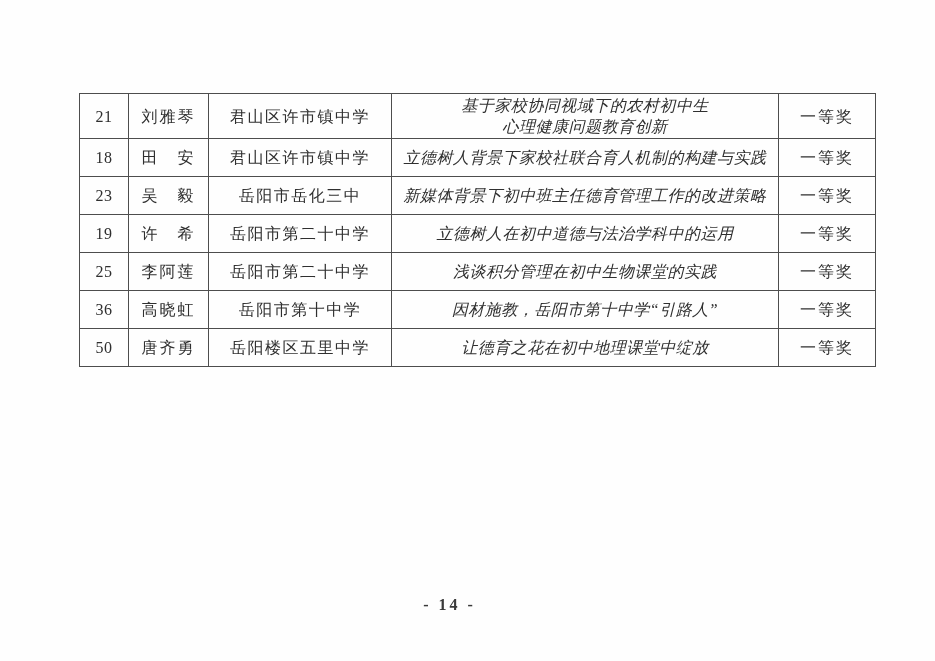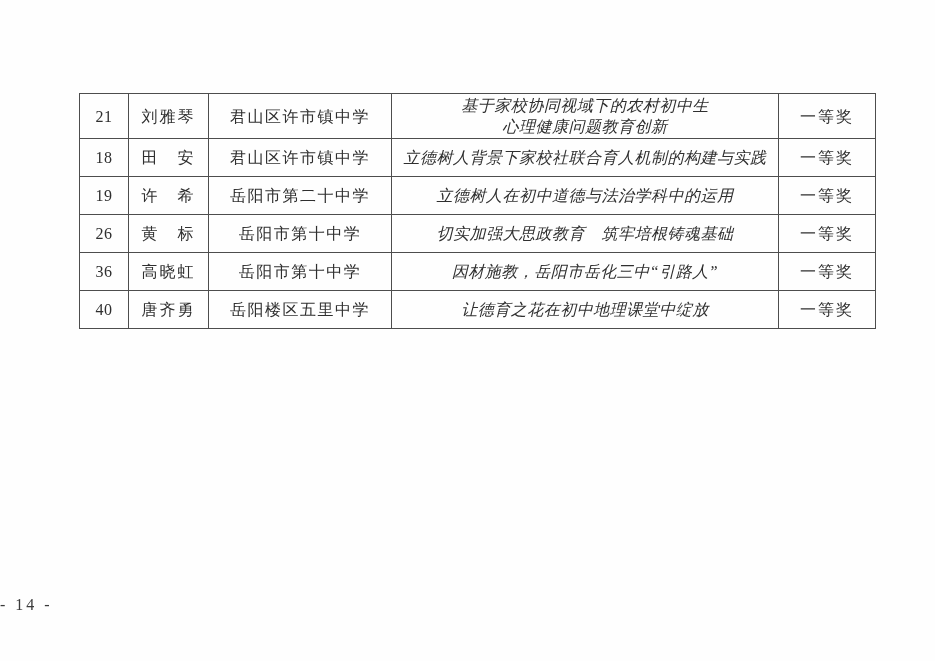--- a/index.html
+++ b/index.html
@@ -44,24 +44,25 @@
   td.col-name { letter-spacing: 2px; }
   td.col-school { letter-spacing: 1.5px; }
   td.col-title { letter-spacing: 0.5px; }
   td.col-award { letter-spacing: 2px; }
   .title-line { line-height: 21px; font-style: italic; }
   .page-footer {
     position: absolute;
     left: 0;
     top: 596px;
     width: 899px;
-    text-align: left;
+    text-align: center;
     font-size: 16px;
     letter-spacing: 3px;
     color: #3a3a3a;
+    font-weight: bold;
   }
 </style>
 </head>
 <body>
 
 <div class="page">
 
   <table class="awards-table">
     <colgroup>
       <col style="width:49px">
@@ -84,48 +85,57 @@
         <tr class="award-row">
     <td class="col-no">18</td>
     <td class="col-name">田　安</td>
     <td class="col-school">君山区许市镇中学</td>
     <td class="col-title">
             <div class="title-line">立德树人背景下家校社联合育人机制的构建与实践</div>
           </td>
     <td class="col-award">一等奖</td>
   </tr>
         <tr class="award-row">
+    <td class="col-no">23</td>
+    <td class="col-name">吴　毅</td>
+    <td class="col-school">岳阳市岳化三中</td>
+    <td class="col-title">
+            <div class="title-line">新媒体背景下初中班主任德育管理工作的改进策略</div>
+          </td>
+    <td class="col-award">一等奖</td>
+  </tr>
+        <tr class="award-row">
     <td class="col-no">19</td>
     <td class="col-name">许　希</td>
     <td class="col-school">岳阳市第二十中学</td>
     <td class="col-title">
             <div class="title-line">立德树人在初中道德与法治学科中的运用</div>
           </td>
     <td class="col-award">一等奖</td>
   </tr>
         <tr class="award-row">
-    <td class="col-no">26</td>
-    <td class="col-name">黄　标</td>
-    <td class="col-school">岳阳市第十中学</td>
+    <td class="col-no">25</td>
+    <td class="col-name">李阿莲</td>
+    <td class="col-school">岳阳市第二十中学</td>
     <td class="col-title">
-            <div class="title-line">切实加强大思政教育　筑牢培根铸魂基础</div>
+            <div class="title-line">浅谈积分管理在初中生物课堂的实践</div>
           </td>
     <td class="col-award">一等奖</td>
   </tr>
         <tr class="award-row">
     <td class="col-no">36</td>
     <td class="col-name">高晓虹</td>
     <td class="col-school">岳阳市第十中学</td>
     <td class="col-title">
-            <div class="title-line">因材施教，岳阳市岳化三中“引路人”</div>
+            <div class="title-line">因材施教，岳阳市第十中学“引路人”</div>
           </td>
     <td class="col-award">一等奖</td>
   </tr>
         <tr class="award-row">
-    <td class="col-no">40</td>
+    <td class="col-no">50</td>
     <td class="col-name">唐齐勇</td>
     <td class="col-school">岳阳楼区五里中学</td>
     <td class="col-title">
             <div class="title-line">让德育之花在初中地理课堂中绽放</div>
           </td>
     <td class="col-award">一等奖</td>
   </tr>
       </tbody>
   </table>
 

